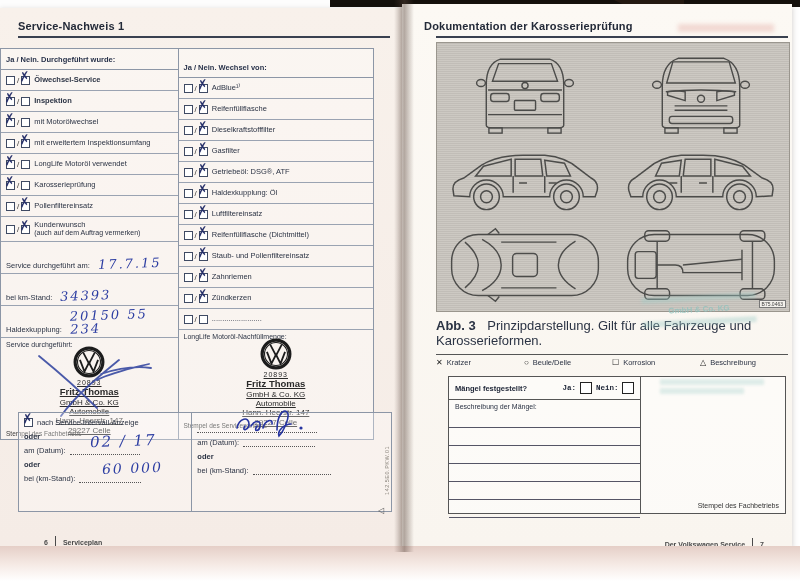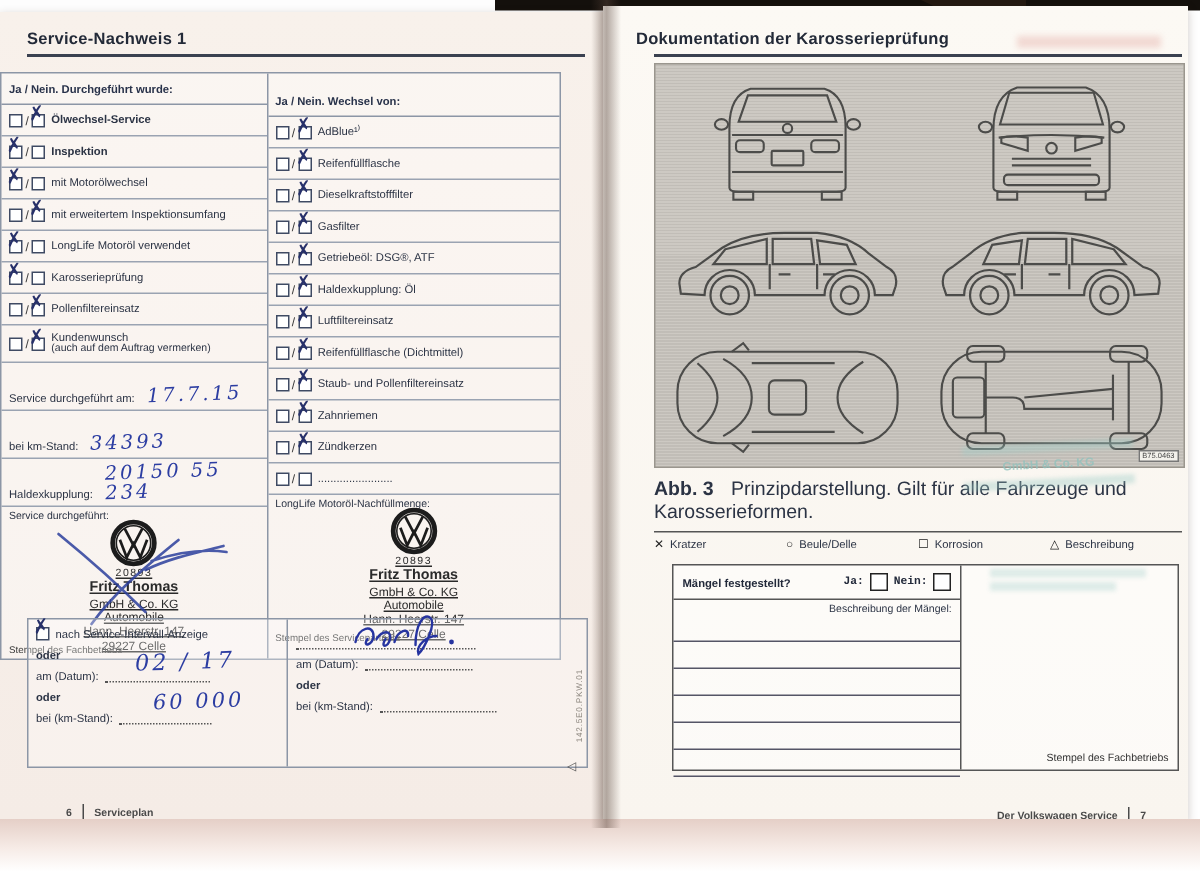--- a/index.html
+++ b/index.html
@@ -80,21 +80,21 @@
     font-size:5px;color:#444;padding:0 2px;filter:blur(.4px);}
   .caprow{position:absolute;left:34px;top:314px;font-size:13px;color:#2b3344;width:352px;}
   .capb{font-weight:bold;margin-right:8px;}
   .legintro{position:absolute;left:34px;top:336px;font-size:7.5px;color:#2b3344;}
   .leghr{position:absolute;left:34px;top:350px;width:352px;border-top:1px solid #555;}
   .legrow{position:absolute;left:34px;top:354px;width:352px;display:flex;font-size:7.5px;color:#2b3344;}
   .legitem{flex:1;display:flex;align-items:center;}
   .lsym{margin-right:4px;font-size:8px;color:#222;}
   .dtable{position:absolute;left:46px;top:372px;width:336px;height:136px;display:flex;
     border:1px solid #555;background:rgba(255,255,255,.5);}
-  .dleft{width:192px;border-right:1px solid #555;position:relative;text-align:right;}
+  .dleft{width:192px;border-right:1px solid #555;position:relative;}
   .dright{width:144px;position:relative;}
   .dhead{height:22px;border-bottom:1px solid #555;display:flex;align-items:center;
     font-size:7.5px;font-weight:bold;color:#22293a;padding:0 6px;}
   .dhead .sp{margin-left:auto;display:flex;align-items:center;gap:4px;font-weight:bold;font-family:Liberation Mono, monospace;}
   .bigcb{width:10px;height:10px;border:1.5px solid #222;display:inline-block;background:#fff;}
   .dlab{font-size:7px;color:#2b3344;padding:3px 6px 0 6px;}
   .dline{border-bottom:1px solid #556;height:17px;margin:0 0 0 0;}
   .dcap{position:absolute;right:6px;bottom:4px;font-size:7px;color:#333;}
   
   .ghost-pink{position:absolute;left:276px;top:20px;width:96px;height:8px;background:#e3a9a2;

